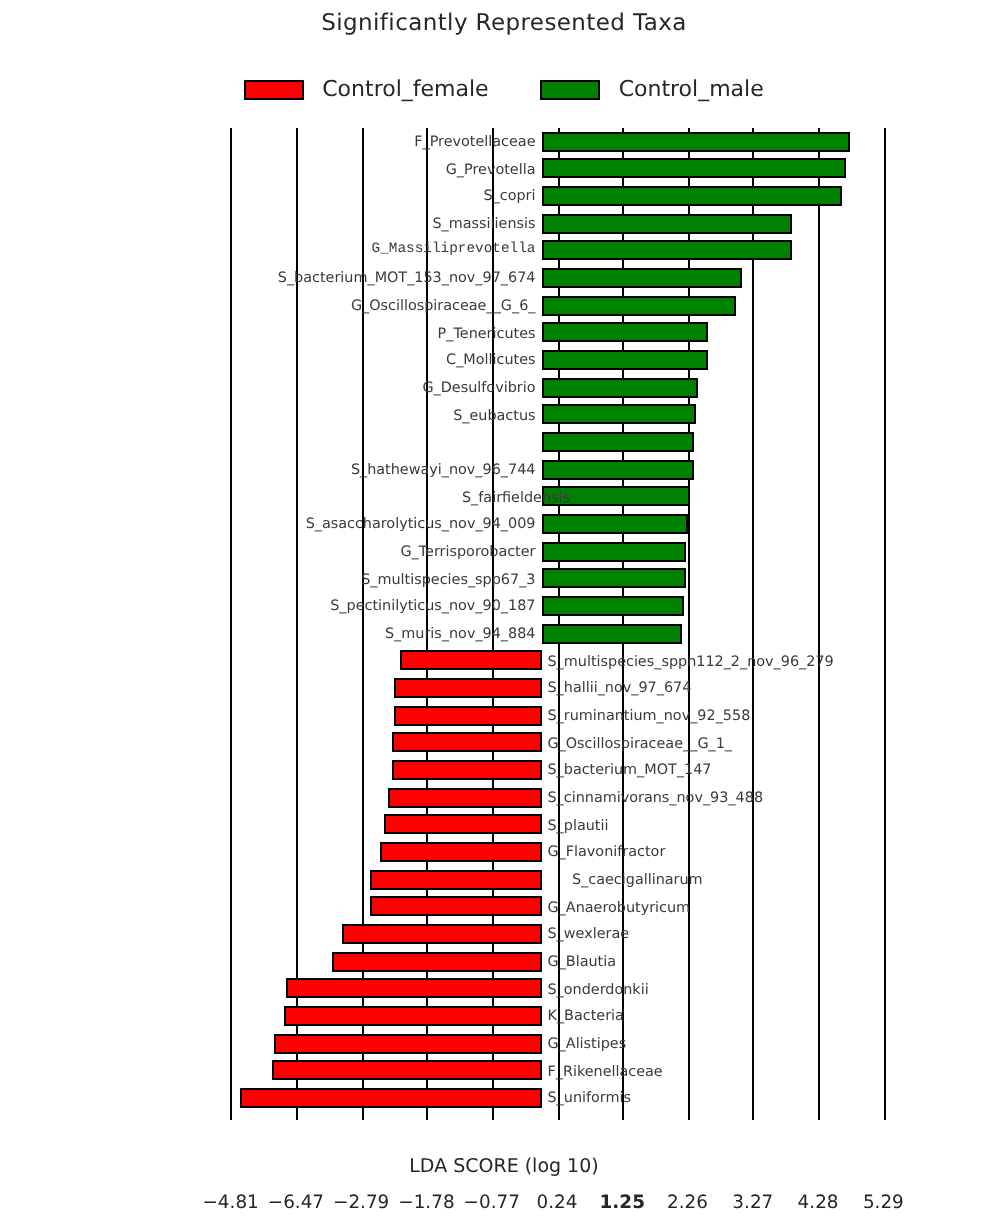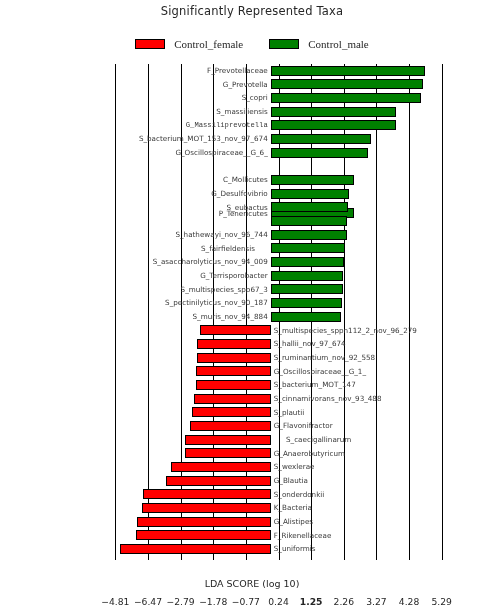--- a/index.html
+++ b/index.html
@@ -8,21 +8,21 @@
 
   #chart-title{
     position:absolute;left:0;top:4px;width:504px;text-align:center;
     font-size:11.5px;color:#262626;letter-spacing:.2px;
   }
 
   
   #legend{position:absolute;left:0;top:38px;width:504px;display:flex;justify-content:center;gap:26px;}
   .legend-item{display:flex;align-items:center;gap:9px;}
   .legend-swatch{width:30px;height:10px;border:1px solid #000;box-sizing:border-box;}
-  .legend-label{font-size:11px;color:#262626;font-family:Liberation Serif, serif;}
+  .legend-label{font-size:11px;color:#262626;}
 
   
   #plot{position:absolute;left:99px;top:64px;width:359px;height:492px;}
   #plot-bg{position:absolute;inset:0;background:#fff;}
   .gridline{position:absolute;top:0;bottom:0;width:1px;background:#000;}
   .tick-mark{position:absolute;width:1px;height:4px;background:#000;}
 
   .bar-row{position:absolute;left:0;right:0;height:13.17px;}
   .bar{position:absolute;top:1.6px;height:10px;border:1px solid #000;box-sizing:border-box;}
   .bar.male{background:#008000;}
@@ -94,21 +94,21 @@
           <div class="bar-label left-of-zero" style="right: 190.255px;">G_Massiliprevotella</div>
         </div>
         <div class="bar-row" style="top: 68.3333px; height: 13.6667px;">
           <div class="bar male" title="S_bacterium_MOT_153_nov_97_674: 3.11" style="left: 171.745px; width: 100.494px;"></div>
           <div class="bar-label left-of-zero" style="right: 190.255px;">S_bacterium_MOT_153_nov_97_674</div>
         </div>
         <div class="bar-row" style="top: 82px; height: 13.6667px;">
           <div class="bar male" title="G_Oscillospiraceae__G_6_: 3.01" style="left: 171.745px; width: 97.2628px;"></div>
           <div class="bar-label left-of-zero" style="right: 190.255px;">G_Oscillospiraceae__G_6_</div>
         </div>
-        <div class="bar-row" style="top: 95.6667px; height: 13.6667px; margin-top: 47px;">
+        <div class="bar-row" style="top: 95.6667px; height: 13.6667px;">
           <div class="bar male" title="P_Tenericutes: 2.59" style="left: 171.745px; width: 83.6913px;"></div>
           <div class="bar-label left-of-zero" style="right: 190.255px;">P_Tenericutes</div>
         </div>
         <div class="bar-row" style="top: 109.333px; height: 13.6667px;">
           <div class="bar male" title="C_Mollicutes: 2.58" style="left: 171.745px; width: 83.3681px;"></div>
           <div class="bar-label left-of-zero" style="right: 190.255px;">C_Mollicutes</div>
         </div>
         <div class="bar-row" style="top: 123px; height: 13.6667px;">
           <div class="bar male" title="G_Desulfovibrio: 2.42" style="left: 171.745px; width: 78.198px;"></div>
           <div class="bar-label left-of-zero" style="right: 190.255px;">G_Desulfovibrio</div>
@@ -119,21 +119,21 @@
         </div>
         <div class="bar-row" style="top: 150.333px; height: 13.6667px;">
           <div class="bar male" title="S_mannosilyticum_nov_93_925: 2.37" style="left: 171.745px; width: 76.5824px;"></div>
         </div>
         <div class="bar-row" style="top: 164px; height: 13.6667px;">
           <div class="bar male" title="S_hathewayi_nov_96_744: 2.35" style="left: 171.745px; width: 75.9361px;"></div>
           <div class="bar-label left-of-zero" style="right: 190.255px;">S_hathewayi_nov_96_744</div>
         </div>
         <div class="bar-row" style="top: 177.667px; height: 13.6667px;">
           <div class="bar male" title="S_fairfieldensis: 2.29" style="left: 171.745px; width: 73.9973px;"></div>
-          <div class="bar-label left-of-zero" style="right: 203px;">S_fairfieldensis</div>
+          <div class="bar-label left-of-zero" style="right: 173px;">S_fairfieldensis</div>
         </div>
         <div class="bar-row" style="top: 191.333px; height: 13.6667px;">
           <div class="bar male" title="S_asaccharolyticus_nov_94_009: 2.28" style="left: 171.745px; width: 73.6742px;"></div>
           <div class="bar-label left-of-zero" style="right: 190.255px;">S_asaccharolyticus_nov_94_009</div>
         </div>
         <div class="bar-row" style="top: 205px; height: 13.6667px;">
           <div class="bar male" title="G_Terrisporobacter: 2.25" style="left: 171.745px; width: 72.7048px;"></div>
           <div class="bar-label left-of-zero" style="right: 190.255px;">G_Terrisporobacter</div>
         </div>
         <div class="bar-row" style="top: 218.667px; height: 13.6667px;">

